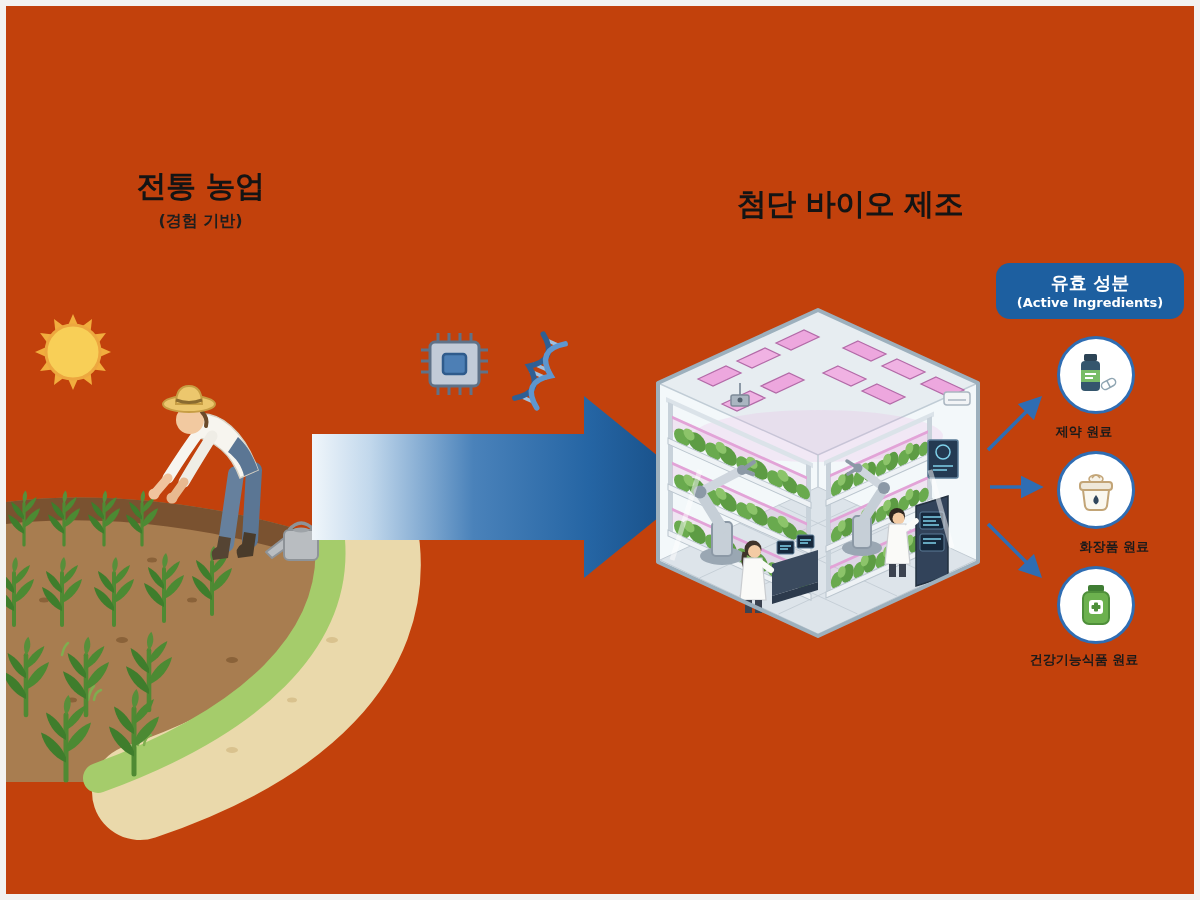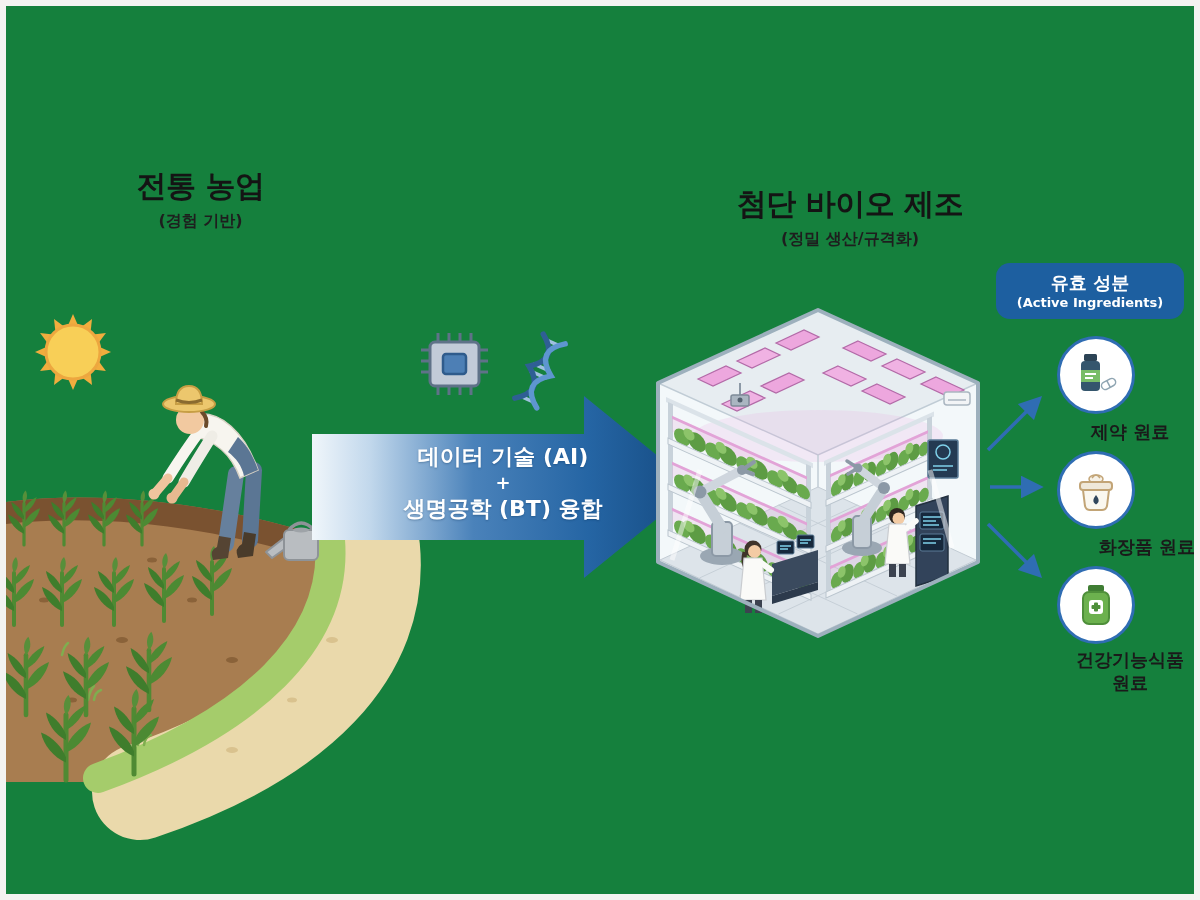--- a/index.html
+++ b/index.html
@@ -1,38 +1,38 @@
 <!DOCTYPE html>
 <html><head>
 <meta charset="utf-8">
 <style>
   * { margin:0; padding:0; box-sizing:border-box; }
   html,body { width:1200px; height:900px; background:#ffffff; }
   body { font-family:"DejaVu Sans","Liberation Sans",sans-serif; }
   .canvas { position:absolute; left:0; top:0; width:1200px; height:900px;
-            background:#15803d; overflow:hidden; border:6px solid #f3f3f1; }
+            background:#c2410c; overflow:hidden; border:6px solid #f3f3f1; }
   .scene { position:absolute; left:0; top:0; }
   .title-block { position:absolute; text-align:center; }
   .title { font-size:30px; font-weight:bold; color:#141414; letter-spacing:-0.5px; }
   .subtitle { font-size:16px; font-weight:bold; color:#1e1e1e; margin-top:4px; }
   .arrow-text { position:absolute; left:372px; top:436px; width:250px; text-align:center; color:#ffffff; }
   .arrow-line1, .arrow-line3 { font-size:22px; font-weight:bold; line-height:30px;
                                text-shadow:0 1px 2px rgba(10,50,90,0.35); }
   .arrow-line2 { font-size:18px; font-weight:bold; line-height:22px; }
   .badge { position:absolute; left:990px; top:257px; width:188px; height:56px;
            background:#1d5fa0; border-radius:14px; color:#ffffff;
            display:flex; flex-direction:column; align-items:center; justify-content:center; }
   .badge-title { font-size:18px; font-weight:bold; line-height:22px; }
   .badge-sub { font-size:13px; font-weight:bold; line-height:17px; }
   .out-circle { position:absolute; left:1051px; width:78px; height:78px; border-radius:50%;
                 background:#ffffff; border:3.5px solid #2f6db3;
                 display:flex; align-items:center; justify-content:center; }
   .out-circle svg { width:48px; height:48px; }
-  .out-label { position:absolute; left:1059px; width:130px; text-align:center;
-               font-size:18px; font-weight:bold; color:#1a1a1a; line-height:23px; }
+  .out-label { position:absolute; left:1013px; width:130px; text-align:center;
+               font-size:13px; font-weight:bold; color:#1a1a1a; line-height:23px; }
 </style>
 </head>
 <body>
 
 <div class="canvas">
 
 <svg class="scene" width="1188" height="888" viewBox="0 0 1188 888">
   <defs>
     <linearGradient id="arrowGrad" x1="0" y1="0" x2="1" y2="0">
       <stop offset="0" stop-color="#f0f6fb"></stop>
@@ -319,28 +319,22 @@
   </g>
 </svg>
 
 <div class="title-block" style="left:52px; top:160px; width:285px;">
   <div class="title">전통 농업</div>
   <div class="subtitle">(경험 기반)</div>
 </div>
 
 <div class="title-block" style="left:689px; top:160px; width:310px;margin-top:18px;">
   <div class="title">첨단 바이오 제조</div>
-  <div class="subtitle">(정밀 생산/규격화)</div>
-</div>
-
-<div class="arrow-text">
-  <div class="arrow-line1">데이터 기술 (AI)</div>
-  <div class="arrow-line2">+</div>
-  <div class="arrow-line3">생명공학 (BT) 융합</div>
-</div>
+</div>
+
 
 <div class="badge">
   <div class="badge-title">유효 성분</div>
   <div class="badge-sub">(Active Ingredients)</div>
 </div>
 
 <div class="out-circle" style="top:330px;">
   <svg viewBox="0 0 48 48">
     <rect x="12" y="3" width="13" height="7" rx="1.5" fill="#2c4355"></rect>
     <rect x="9" y="10" width="19" height="30" rx="4" fill="#35566d"></rect>

